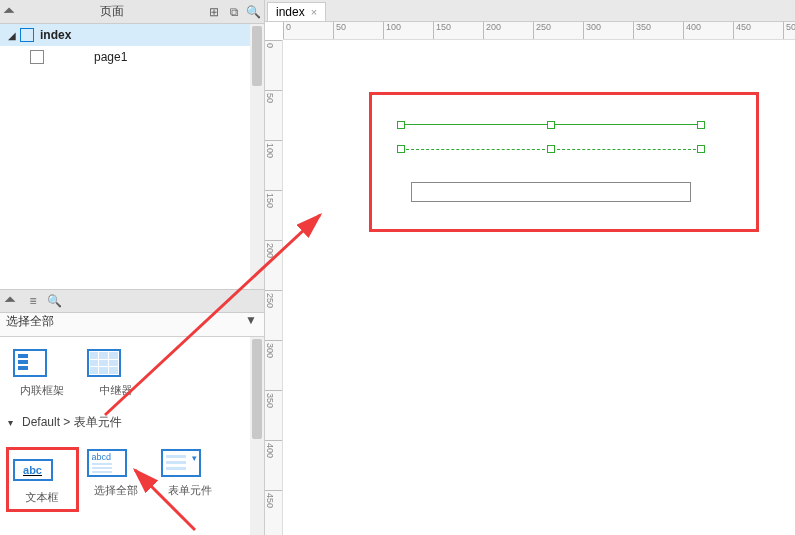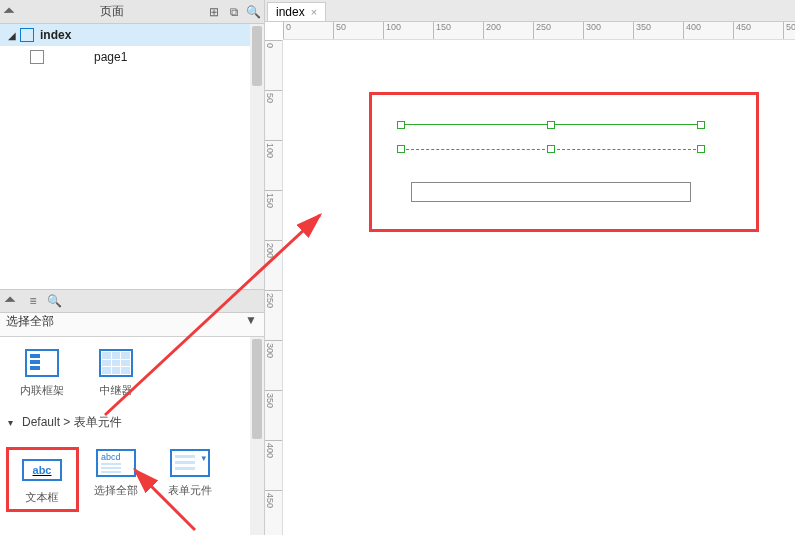--- a/index.html
+++ b/index.html
@@ -21,21 +21,21 @@
 .scrollbar-v .thumb { position: absolute; left: 2px; right: 2px; top: 2px; height: 60px; background: #c8c8c8; border-radius: 2px; }
 .lib-hdr { background: #e6e6e6; height: 24px; display: flex; align-items: center; border-top: 1px solid #ccc; border-bottom: 1px solid #ccc; }
 .lib-hdr .title { flex: 1; text-align: center; color: #555; }
 .lib-hdr .icn { width: 22px; height: 20px; display: flex; align-items: center; justify-content: center; color: #666; cursor: pointer; }
 .lib-select { height: 24px; display: flex; align-items: flex-start; padding: 0 6px; border-bottom: 1px solid #d0d0d0; background: #fafafa; position: relative; }
 .lib-select .val { flex: 1; color: #333; }
 .lib-select .dd { width: 14px; text-align: center; color: #555; }
 .lib-body { flex: 1; overflow: hidden; position: relative; background: #fff; }
 .widget-grid { display: flex; flex-wrap: wrap; gap: 18px; padding: 10px 14px; }
 .widget { width: 56px; display: flex; flex-direction: column; align-items: center; cursor: pointer; }
-.widget .wicon { width: 59px; height: 32px; display: flex; align-items: center; justify-content: center; margin-bottom: 4px; text-decoration: underline; }
+.widget .wicon { width: 59px; height: 32px; display: flex; align-items: center; margin-bottom: 4px; text-decoration: underline; }
 .widget .wlbl { color: #555; font-size: 11px; text-align: center; }
 .cat-row { display: flex; align-items: center; padding: 6px 8px; color: #444; }
 .cat-row .chev { width: 14px; font-size: 10px; }
 .right { flex: 1; display: flex; flex-direction: column; background: #fff; position: relative; }
 .tabbar { height: 22px; background: #e9e9e9; display: flex; align-items: flex-end; border-bottom: 1px solid #ccc; }
 .tab { background: #fff; border: 1px solid #ccc; border-bottom: none; padding: 2px 8px; display: flex; align-items: center; gap: 6px; margin-left: 2px; }
 .tab .close { color: #999; font-size: 11px; cursor: pointer; }
 .ruler-h { height: 18px; background: #f7f7f7; border-bottom: 1px solid #ddd; position: relative; margin-left: 18px; }
 .ruler-h .tick { position: absolute; top: 0; bottom: 0; border-left: 1px solid #bbb; font-size: 9px; color: #888; padding-left: 2px; }
 .canvas-area { flex: 1; position: relative; display: flex; }

